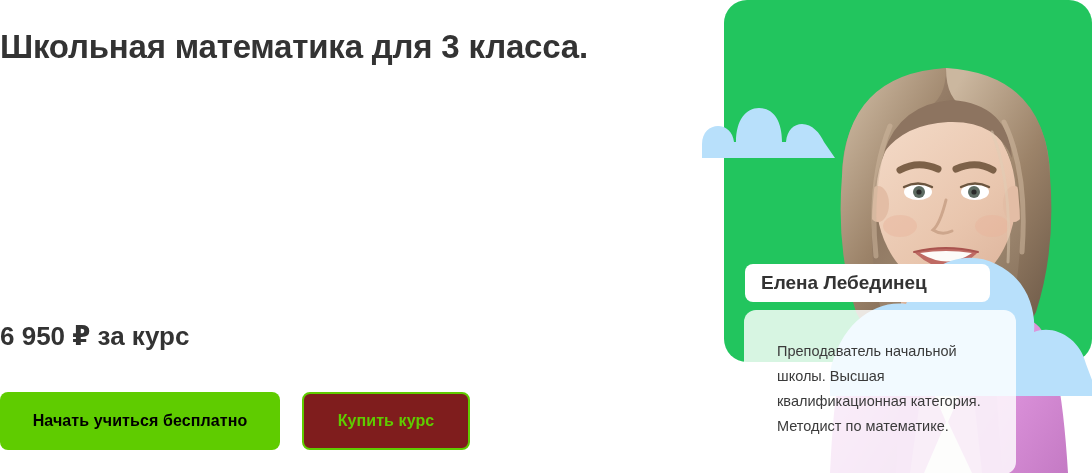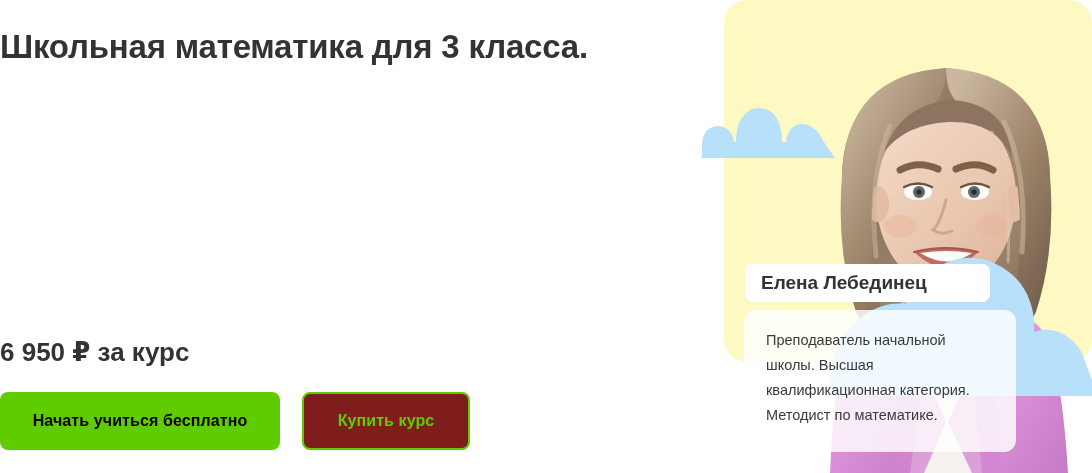--- a/index.html
+++ b/index.html
@@ -47,21 +47,21 @@
     color: #333333;
   }
   .course-title .title-line {
     display: block;
     white-space: nowrap;
   }
 
   .price {
     position: absolute;
     left: 0;
-    top: 336px;
+    top: 320px;
     font-size: 26px;
     line-height: 32px;
     font-weight: 700;
     color: #333333;
     white-space: nowrap;
   }
 
   .cta-row {
     position: absolute;
     left: 0;
@@ -98,21 +98,21 @@
     border: 2px solid #5fcc00;
   }
 
   
   .hero-panel {
     position: absolute;
     left: 724px;
     top: 0;
     width: 368px;
     height: 362px;
-    background: #fef9c3;
+    background: #22c55e;
     overflow: visible;
     border-radius: 23px;
   }
 
   
   .cloud {
     position: absolute;
     background: transparent;
   }
   .cloud-top {
@@ -175,21 +175,21 @@
     padding: 14px 18px 20px 18px;
     box-sizing: border-box;
     border-radius: 12px;
     background: rgba(255, 255, 255, 0.82);
     z-index: 5;
     font-size: 14.5px;
     line-height: 25px;
     color: #3a3a3a;
   }
   .bio-card p {
-    margin: 4px;
+    margin: 15px;
   }
 </style>
 </head>
 <body>
 
 <div class="page">
 
   <div class="content">
 
     <h1 class="course-title">

